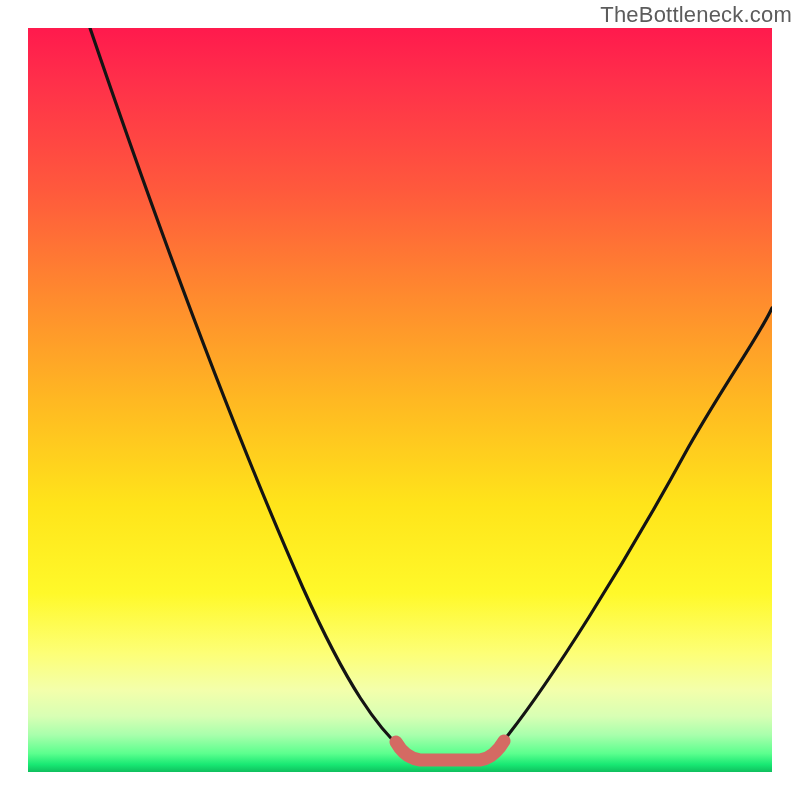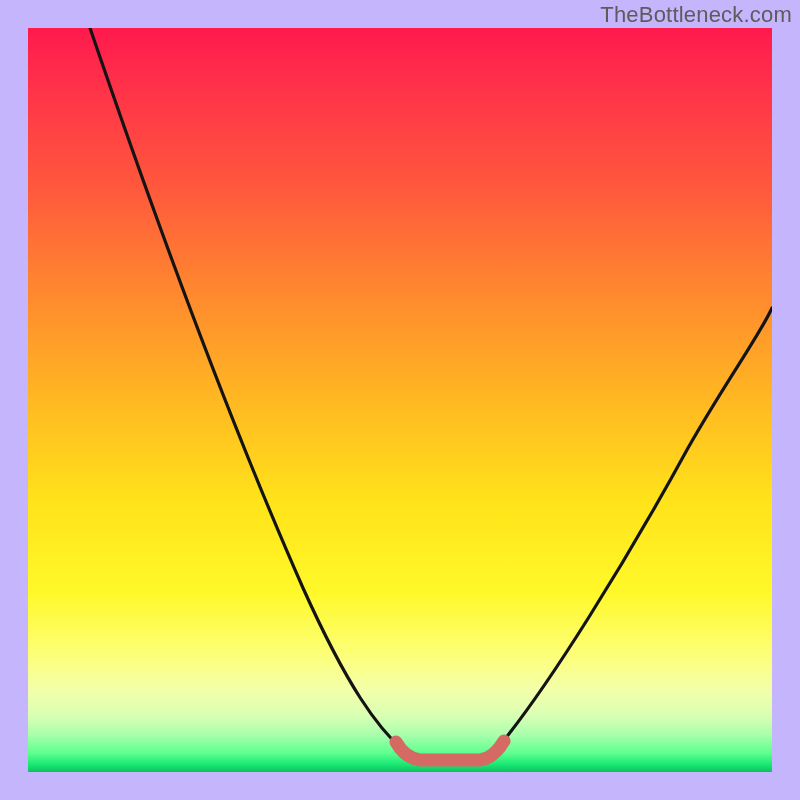--- a/index.html
+++ b/index.html
@@ -10,21 +10,21 @@
     background: #000;
     overflow: hidden;
     font-family: Arial, Helvetica, sans-serif;
   }
   .frame {
     position: absolute;
     left: 0;
     top: 0;
     width: 800px;
     height: 800px;
-    background: #c4b5fd;
+    background: #ffffff;
   }
   .plot-area {
     position: absolute;
     left: 28px;
     top: 28px;
     width: 744px;
     height: 744px;
     overflow: hidden;
   }
   .gradient {

